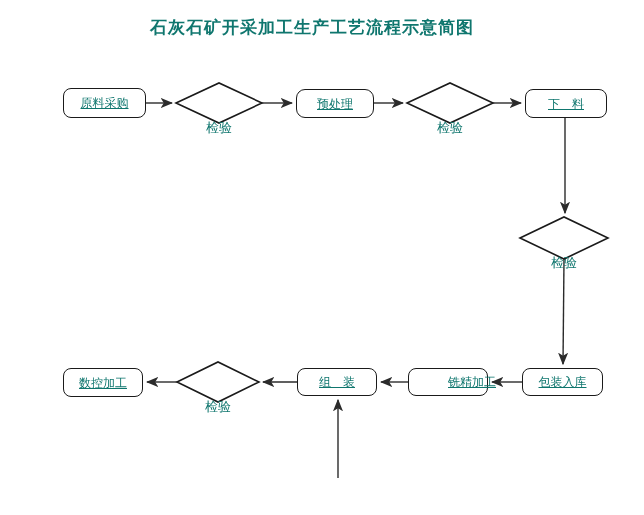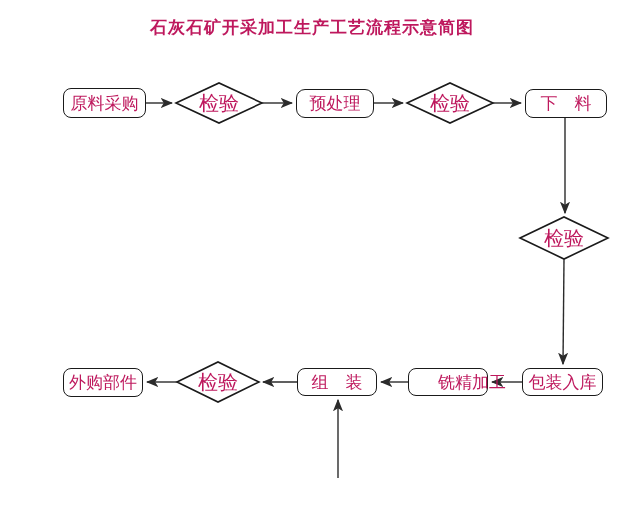--- a/index.html
+++ b/index.html
@@ -2,21 +2,21 @@
 <html><head>
 <meta charset="utf-8">
 <style>
   html, body { margin: 0; padding: 0; background: #ffffff; }
   #canvas {
     position: relative;
     width: 624px;
     height: 515px;
     background: #ffffff;
     font-family: "Liberation Serif", "DejaVu Serif", serif;
-    color: #be185d;
+    color: #0f766e;
     overflow: hidden;
   }
   .title {
     position: absolute;
     left: 0;
     top: 16px;
     width: 100%;
     text-align: center;
     font-size: 17px;
     font-weight: bold;
@@ -24,33 +24,35 @@
   }
   .node {
     position: absolute;
     box-sizing: border-box;
     border: 1.6px solid #1a1a1a;
     border-radius: 8px;
     background: #ffffff;
     display: flex;
     align-items: center;
     justify-content: center;
-    font-size: 17px;
+    font-size: 12px;
     line-height: 1;
     white-space: nowrap;
+    text-decoration: underline;
   }
   .diamond-label {
     position: absolute;
     display: flex;
     align-items: center;
     justify-content: center;
-    font-size: 20px;
+    font-size: 13px;
     line-height: 1;
     white-space: nowrap;
     pointer-events: none;
+    margin-top: 24px;
   }
   svg.layer {
     position: absolute;
     left: 0; top: 0;
     width: 644px; height: 515px;
   }
   svg .diamond {
     fill: #ffffff;
     stroke: #1a1a1a;
     stroke-width: 1.6;
@@ -111,21 +113,21 @@
 
   <div class="node" style="left:408px; top:368px; width:80px; height:28px;padding-left:48px;">
     <span>铣精加工</span>
   </div>
 
   <div class="node" style="left:297px; top:368px; width:80px; height:28px;">
     <span>组　装</span>
   </div>
 
   <div class="node" style="left:63px;  top:368px; width:80px; height:29px;">
-    <span>外购部件</span>
+    <span>数控加工</span>
   </div>
 
 
   <div class="diamond-label" style="left:176px; top:93px;  width:86px; height:20px;">检验</div>
   <div class="diamond-label" style="left:407px; top:93px;  width:86px; height:20px;">检验</div>
   <div class="diamond-label" style="left:520px; top:228px; width:88px; height:20px;">检验</div>
   <div class="diamond-label" style="left:177px; top:372px; width:82px; height:20px;">检验</div>
 
 </div>
 

